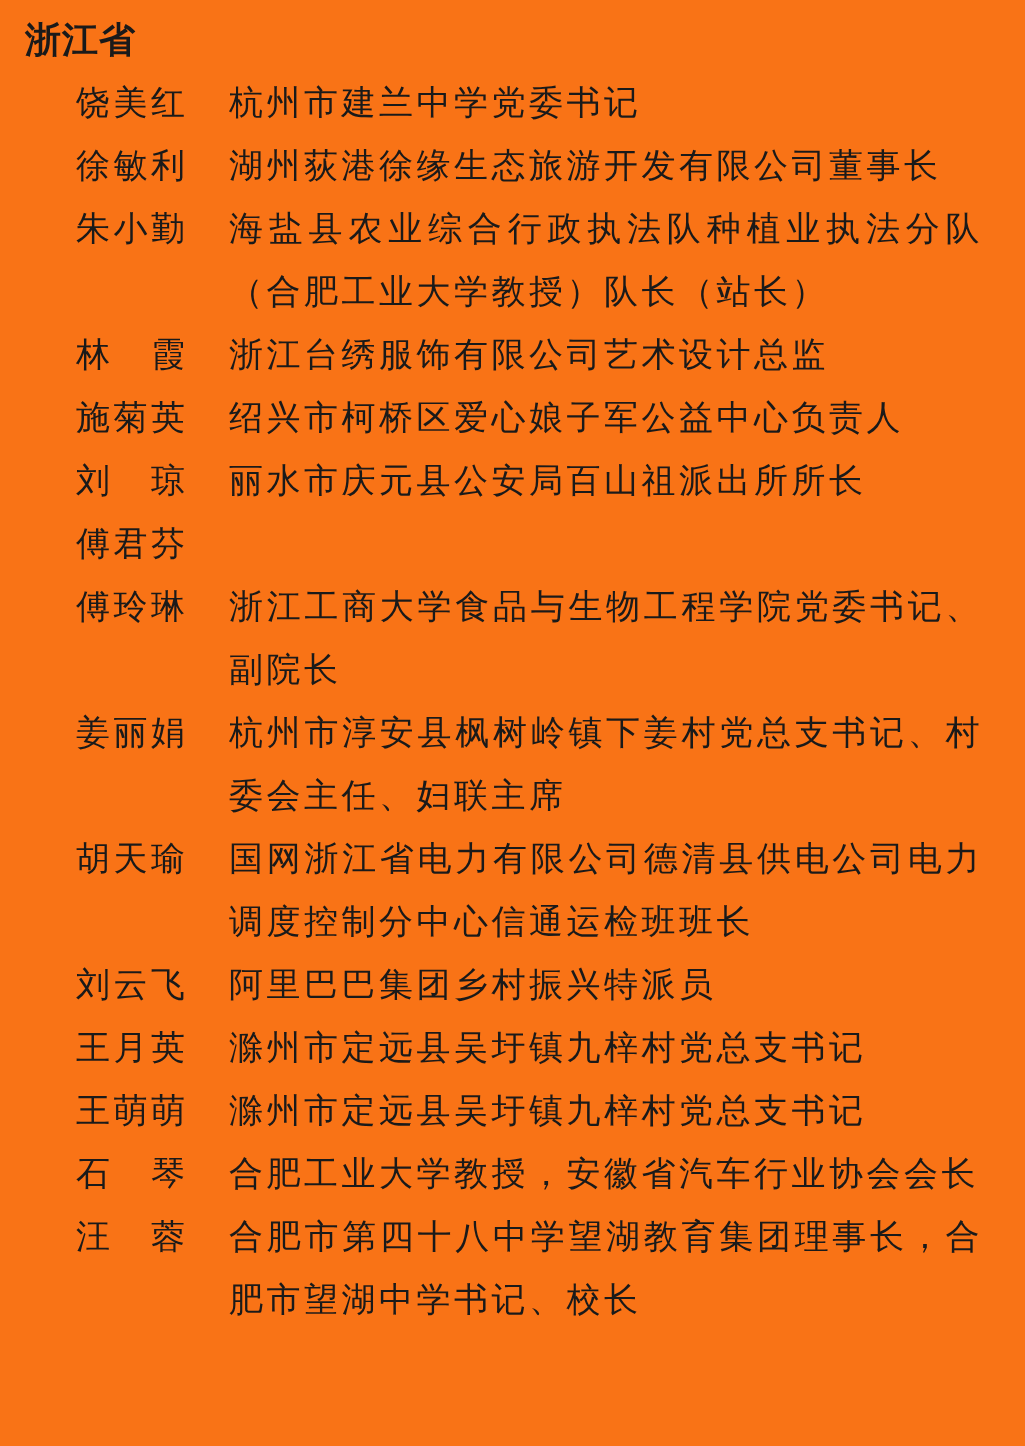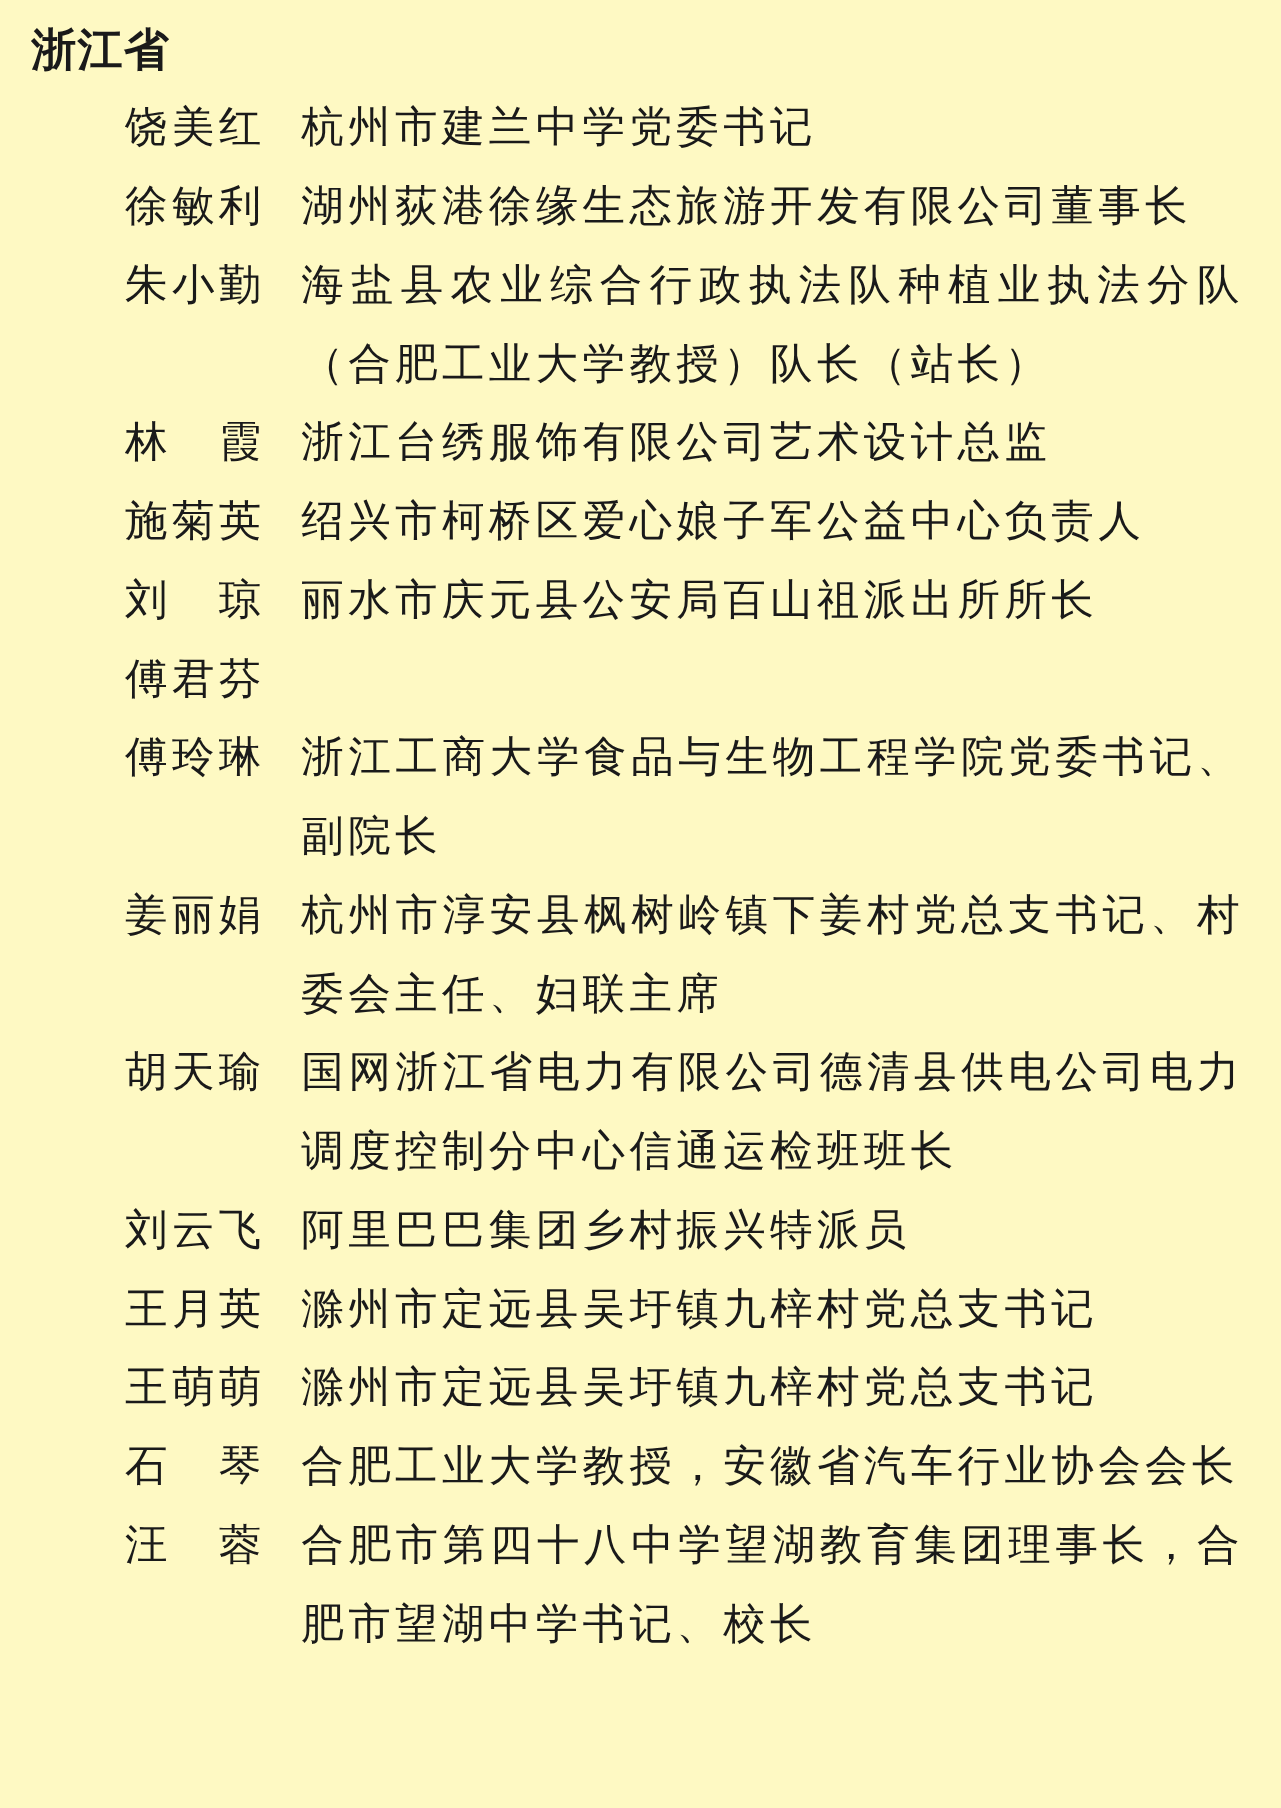--- a/index.html
+++ b/index.html
@@ -26,45 +26,45 @@
     line-height: 63px;
     letter-spacing: 1px;
     white-space: nowrap;
   }
   .entry-row {
     display: flex;
     align-items: flex-start;
   }
   .person-name {
     flex: none;
-    margin-left: 100px;
+    margin-left: 76px;
     width: 113px;
     font-size: 34px;
     line-height: 63px;
     letter-spacing: 3.5px;
     white-space: pre;
   }
   .person-title {
     flex: none;
-    margin-left: 28px;
+    margin-left: 40px;
     width: 754px;
     font-size: 34px;
     line-height: 63px;
     letter-spacing: 3.5px;
     text-align: justify;
     text-justify: inter-character;
     line-break: strict;
     word-break: normal;
     overflow-wrap: normal;
   }
 </style>
 </head>
 <body>
 
-<div class="page" id="page-root" style="background: #fef9c3; color: rgb(26, 26, 26);">
+<div class="page" id="page-root" style="background: #f97316; color: rgb(26, 26, 26);">
   <div class="province-section">
     <div class="province-header">浙江省</div>
     <div class="entry-list">
   <div class="entry-row">
     <div class="person-name">饶美红</div>
     <div class="person-title">杭州市建兰中学党委书记</div>
   </div>
 
   <div class="entry-row">
     <div class="person-name">徐敏利</div>

